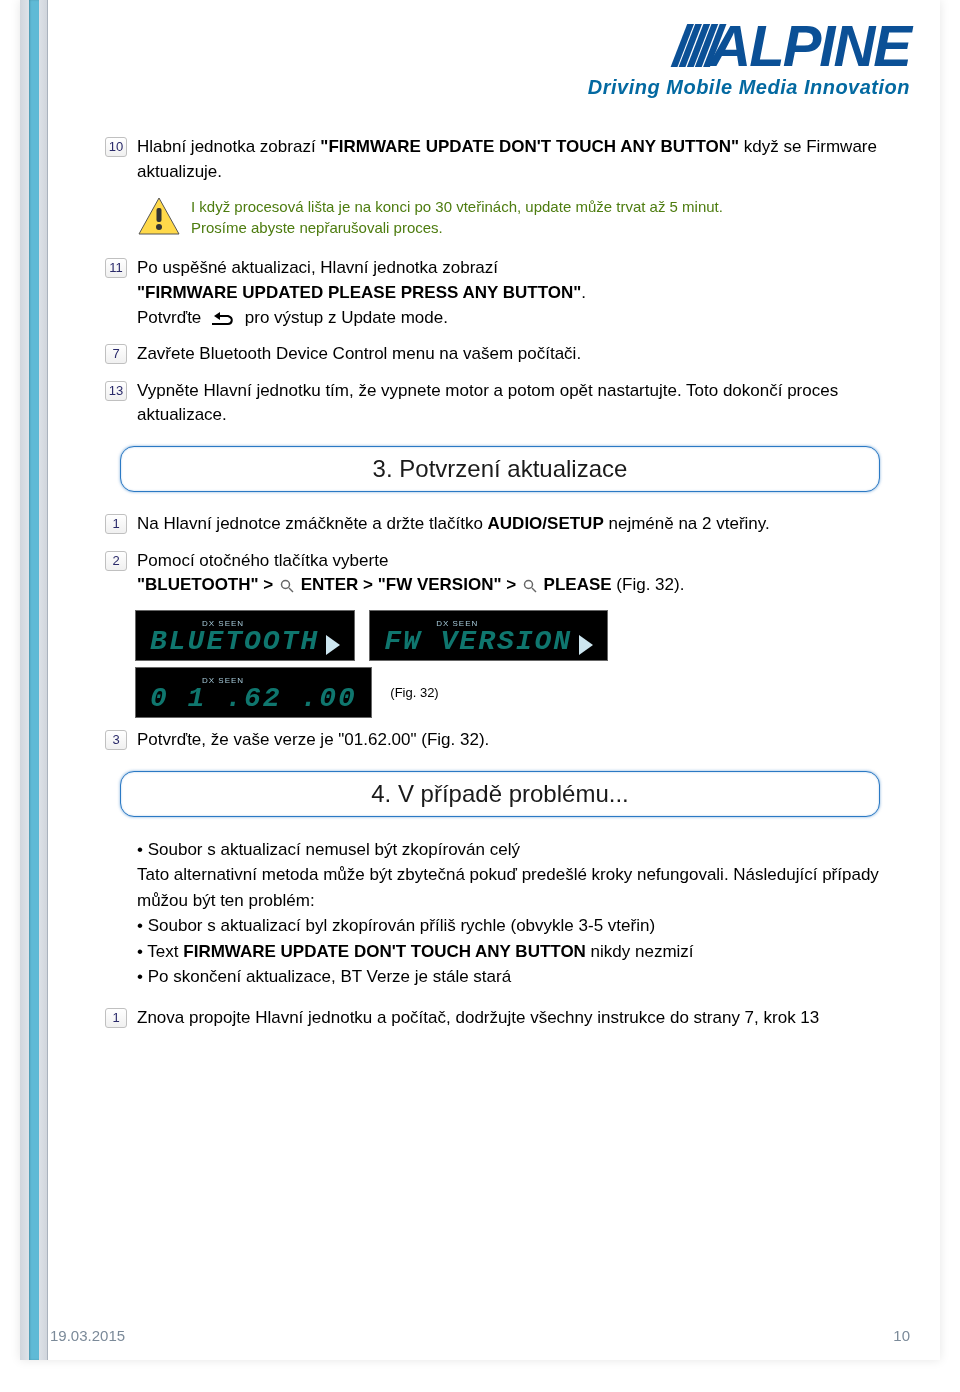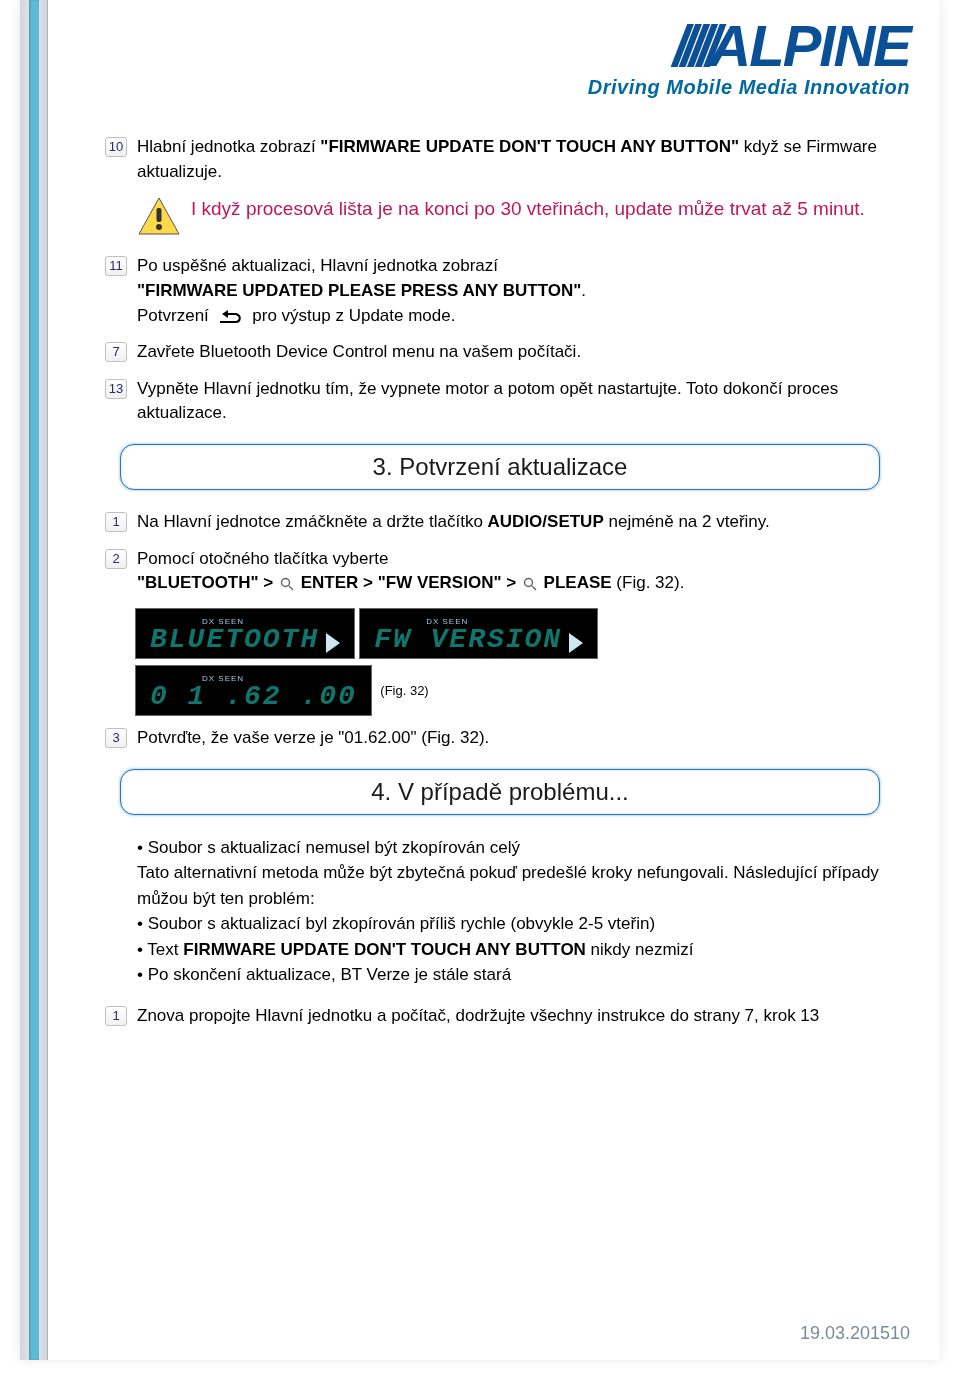--- a/index.html
+++ b/index.html
@@ -99,21 +99,21 @@
   .warn-row {
     display: flex;
     align-items: flex-start;
     margin: 10px 0 18px 32px;
   }
   .warn-icon {
     width: 44px; height: 40px;
     margin-right: 10px;
     flex: 0 0 44px;
   }
-  .warn-text { color: #be185d; font-size: 19px; line-height: 1.4; }
+  .warn-text { color: #4d7c0f; font-size: 15px; line-height: 1.4; }
   .escape-icon {
     display: inline-block;
     width: 26px; height: 16px;
     vertical-align: middle;
     margin: 0 4px;
   }
   .section-box {
     border: 1px solid #2b79c4;
     border-radius: 14px;
     box-shadow: 0 0 3px rgba(43,121,196,0.6), inset 0 0 2px rgba(43,121,196,0.4);
@@ -135,20 +135,21 @@
   }
   .display-row {
     margin: 6px 0 6px 30px;
   }
   .display-img {
     display: inline-block;
     background: #000;
     border: 1px solid #666;
     padding: 8px 14px 4px 14px;
     vertical-align: middle;
+    margin-right: 10px;
     min-width: 160px;
   }
   .display-toptxt {
     color: #a5c9d9;
     font-size: 8px;
     letter-spacing: 1px;
     text-align: left;
     padding-left: 52px;
   }
   .display-main {
@@ -179,23 +180,23 @@
     margin-left: 32px;
     font-size: 17px;
     line-height: 1.5;
     margin-bottom: 16px;
   }
   .footer {
     position: absolute;
     bottom: 16px;
     left: 0; right: 0;
     display: flex;
-    justify-content: flex-end;
+    justify-content: space-between;
     padding: 0 30px;
-    font-size: 18px;
+    font-size: 15px;
     color: #7b8a99;
   }
 </style>
 </head>
 <body>
 
 <div class="page">
   <div class="left-bar"></div>
 
   <div class="header-logo">
@@ -215,30 +216,31 @@
     </div>
 
     <div class="warn-row">
       <svg class="warn-icon" viewBox="0 0 44 40">
         <path d="M22 2 L42 38 L2 38 Z" fill="#ffd94a" stroke="#555" stroke-width="1"></path>
         <rect x="19.5" y="12" width="5" height="14" rx="2" fill="#333"></rect>
         <circle cx="22" cy="31" r="3" fill="#333"></circle>
       </svg>
       <div class="warn-text">
         <div>I když procesová lišta je na konci po 30 vteřinách, update může trvat až 5 minut.</div>
+        <div>Prosíme abyste nepřarušovali proces.</div>
       </div>
     </div>
 
     <div class="step">
       <div class="step-num">11</div>
       <div class="step-body">
         <div>Po uspěšné aktualizaci, Hlavní jednotka zobrazí</div>
         <div><span class="bold">"FIRMWARE UPDATED PLEASE PRESS ANY BUTTON"</span><span>.</span></div>
         <div>
-          <span>Potvrzení </span>
+          <span>Potvrďte </span>
           <svg class="escape-icon" viewBox="0 0 26 16">
             <path d="M2 14 L18 14 C22 14 24 8 18 6 L8 6" fill="none" stroke="#000" stroke-width="2"></path>
             <path d="M10 2 L4 6 L10 10 Z" fill="#000"></path>
           </svg>
           <span> pro výstup z Update mode.</span>
         </div>
       </div>
     </div>
 
     <div class="step">
@@ -309,21 +311,21 @@
       <div class="step-body">Potvrďte, že vaše verze je "01.62.00" (Fig. 32).</div>
     </div>
 
     <div class="section-box">
       <div class="section-title">4. V případě problému...</div>
     </div>
 
     <div class="problem-text">
       <div>• Soubor s aktualizací nemusel být zkopírován celý</div>
       <div>Tato alternativní metoda může být zbytečná pokuď predešlé kroky nefungovali. Následující případy můžou být ten problém:</div>
-      <div>• Soubor s aktualizací byl zkopírován příliš rychle (obvykle 2-5 vteřin)</div>
+      <div>• Soubor s aktualizací byl zkopírován příliš rychle (obvykle 3-5 vteřin)</div>
       <div>
         <span>• Text </span><span class="bold">FIRMWARE UPDATE DON'T TOUCH ANY BUTTON</span><span> nikdy nezmizí</span>
       </div>
       <div>• Po skončení aktualizace, BT Verze je stále stará</div>
     </div>
 
     <div class="step">
       <div class="step-num">1</div>
       <div class="step-body">Znova propojte Hlavní jednotku a počítač, dodržujte všechny instrukce do strany 7, krok 13</div>
     </div>

